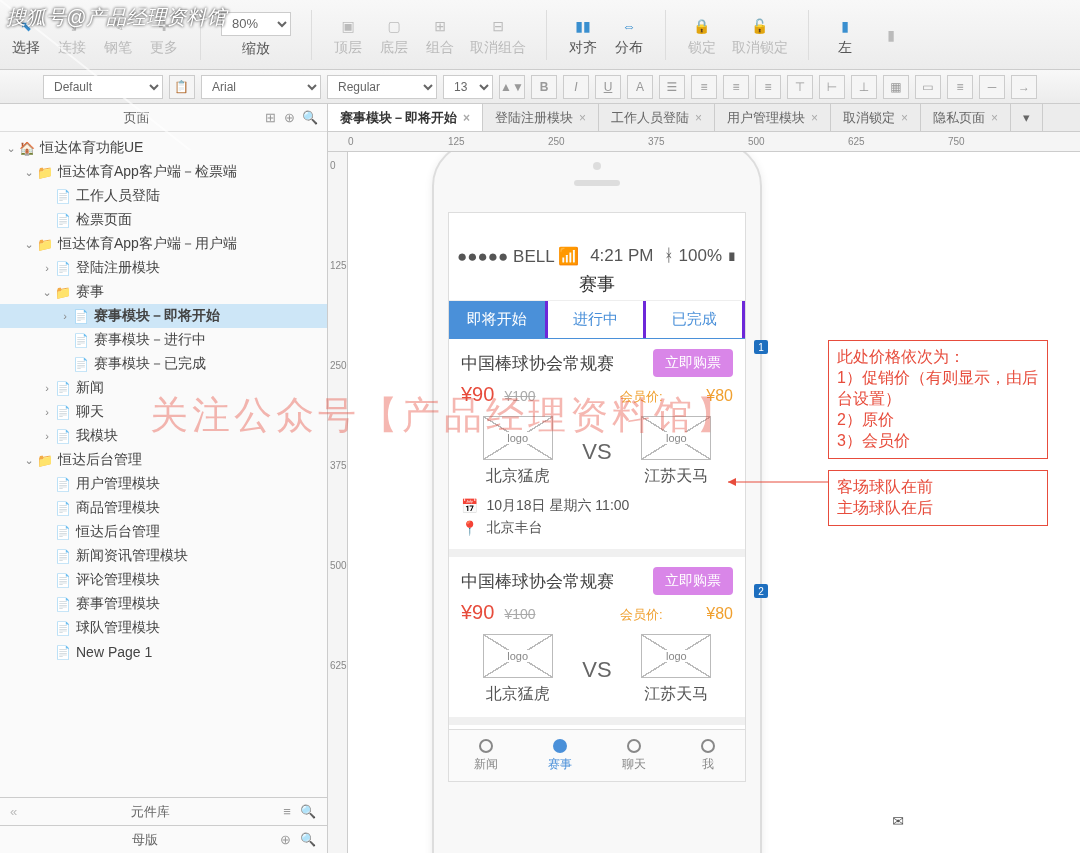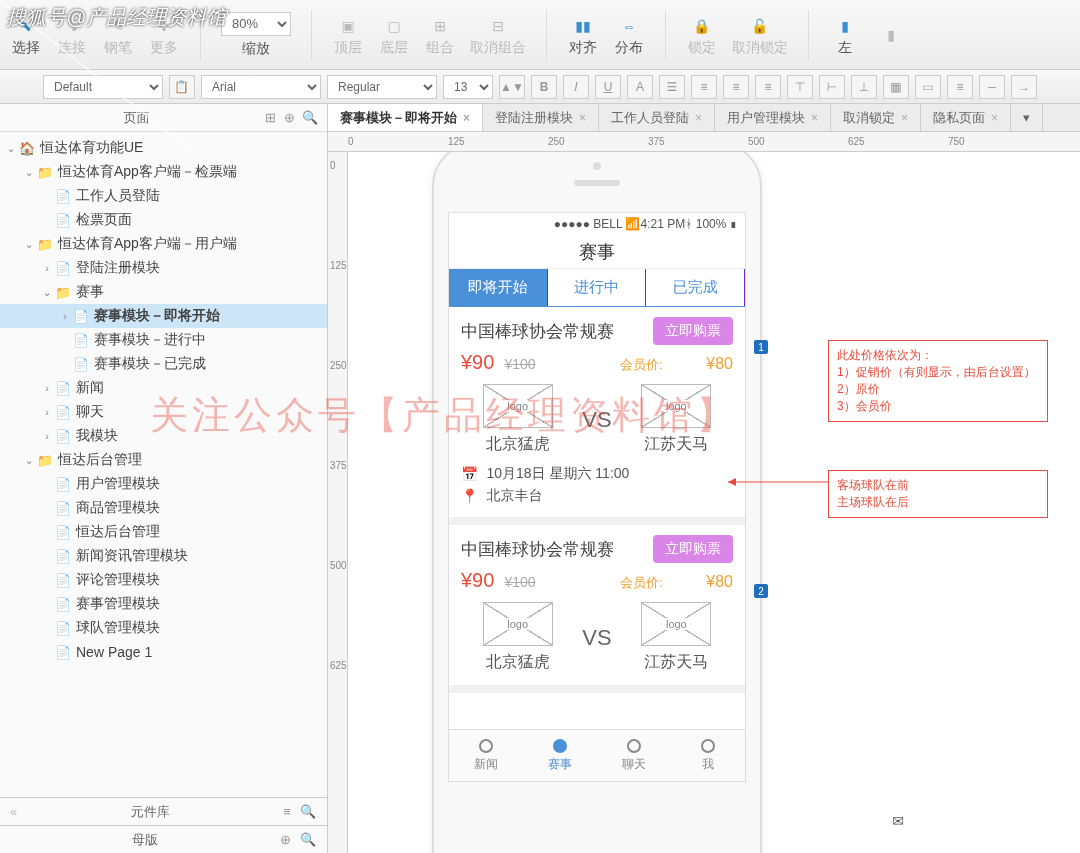--- a/index.html
+++ b/index.html
@@ -39,24 +39,24 @@
 .ruler-h span { position: absolute; top: 4px; }
 .canvas-wrap { flex: 1; display: flex; position: relative; overflow: hidden; }
 .ruler-v { width: 20px; background: #f5f5f5; border-right: 1px solid #ccc; position: relative; font-size: 10px; color: #888; }
 .ruler-v span { position: absolute; left: 2px; writing-mode: horizontal-tb; }
 .canvas { flex: 1; position: relative; background: #fff; overflow: hidden; }
 .phone { position: absolute; left: 84px; top: -10px; width: 330px; height: 780px; background: #f8f8f8; border: 2px solid #ddd; border-radius: 44px; box-shadow: 0 2px 8px rgba(0,0,0,0.08); }
 .phone-top { height: 60px; position: relative; }
 .speaker { position: absolute; left: 50%; top: 36px; transform: translateX(-50%); width: 46px; height: 6px; background: #ddd; border-radius: 3px; }
 .camera { position: absolute; left: 50%; top: 18px; transform: translateX(-50%); width: 8px; height: 8px; background: #ddd; border-radius: 50%; }
 .screen { margin: 8px 14px 0 14px; height: 570px; background: #fff; border: 1px solid #ddd; display: flex; flex-direction: column; }
-.statusbar { height: 22px; display: flex; align-items: center; justify-content: flex-end; padding: 0 8px; font-size: 12px; color: #555; }
+.statusbar { height: 22px; display: flex; align-items: center; justify-content: space-between; padding: 0 8px; font-size: 17px; color: #555; margin-top: 32px; }
 .navtitle { height: 34px; display: flex; align-items: center; justify-content: center; font-size: 18px; color: #333; border-bottom: 1px solid #eee; }
 .segtabs { height: 38px; display: flex; border-bottom: 1px solid #4a90d9; }
-.segtab { flex: 1; display: flex; align-items: center; justify-content: center; font-size: 15px; color: #4a90d9; border-right: 1px solid #6d28d9; }
+.segtab { flex: 1; display: flex; align-items: center; justify-content: center; font-size: 15px; color: #4a90d9; border-right: 3px solid #6d28d9; }
 .segtab.active { background: #4a90d9; color: #fff; }
 .list { flex: 1; overflow: hidden; }
 .card { border-bottom: 8px solid #f0f0f0; padding: 10px 12px 12px 12px; position: relative; }
 .card-hdr { display: flex; justify-content: space-between; align-items: center; }
 .ctitle { font-size: 17px; color: #444; }
 .buybtn { background: #d986e8; color: #fff; font-size: 14px; padding: 5px 12px; border-radius: 4px; }
 .prices { display: flex; align-items: baseline; gap: 10px; margin-top: 6px; }
 .pprice { color: #e74c3c; font-size: 20px; }
 .oprice { color: #aaa; text-decoration: line-through; font-size: 14px; }
 .mprice-wrap { margin-left: auto; font-size: 13px; }
@@ -70,21 +70,21 @@
 .vs { font-size: 22px; color: #666; padding: 0 8px; }
 .meta { margin-top: 10px; font-size: 14px; color: #555; }
 .meta-row { display: flex; align-items: center; gap: 8px; margin-top: 4px; }
 .calicon { color: #e74c3c; }
 .pinicon { color: #4a90d9; }
 .tabbar { height: 52px; border-top: 1px solid #ddd; display: flex; background: #fafafa; }
 .tabbar-item { flex: 1; display: flex; flex-direction: column; align-items: center; justify-content: center; font-size: 12px; color: #888; }
 .tabbar-item.active { color: #4a90d9; }
 .tabbar-item .dot { width: 14px; height: 14px; border-radius: 50%; border: 2px solid currentColor; margin-bottom: 3px; }
 .tabbar-item.active .dot { background: #4a90d9; border-color: #4a90d9; }
-.note { position: absolute; border: 1px solid #e74c3c; font-size: 12px; color: #e74c3c; padding: 6px 8px; background: #fff; }
+.note { position: absolute; border: 1px solid #e74c3c; font-size: 16px; color: #e74c3c; padding: 6px 8px; background: #fff; }
 .marker { position: absolute; width: 14px; height: 14px; background: #1e6fbf; color: #fff; font-size: 10px; display: flex; align-items: center; justify-content: center; border-radius: 2px; }
 .watermark-tl { position: absolute; top: 4px; left: 6px; font-size: 20px; color: #fff; text-shadow: 0 0 3px #000; z-index: 50; font-style: italic; }
 .watermark-mid { position: absolute; top: 390px; left: 150px; font-size: 38px; color: rgba(231,76,60,0.4); z-index: 40; letter-spacing: 4px; pointer-events: none; }
 .watermark-br { position: absolute; bottom: 18px; right: 20px; font-size: 20px; color: rgba(255,255,255,0.85); z-index: 50; display: flex; align-items: center; gap: 8px; }
 .we-icon { width: 28px; height: 28px; border-radius: 50%; background: rgba(255,255,255,0.7); display: flex; align-items: center; justify-content: center; color: #555; font-size: 14px; }
 .diag { position: absolute; inset: 0; pointer-events: none; z-index: 45; }
 </style>
 </head>
 <body>
 

